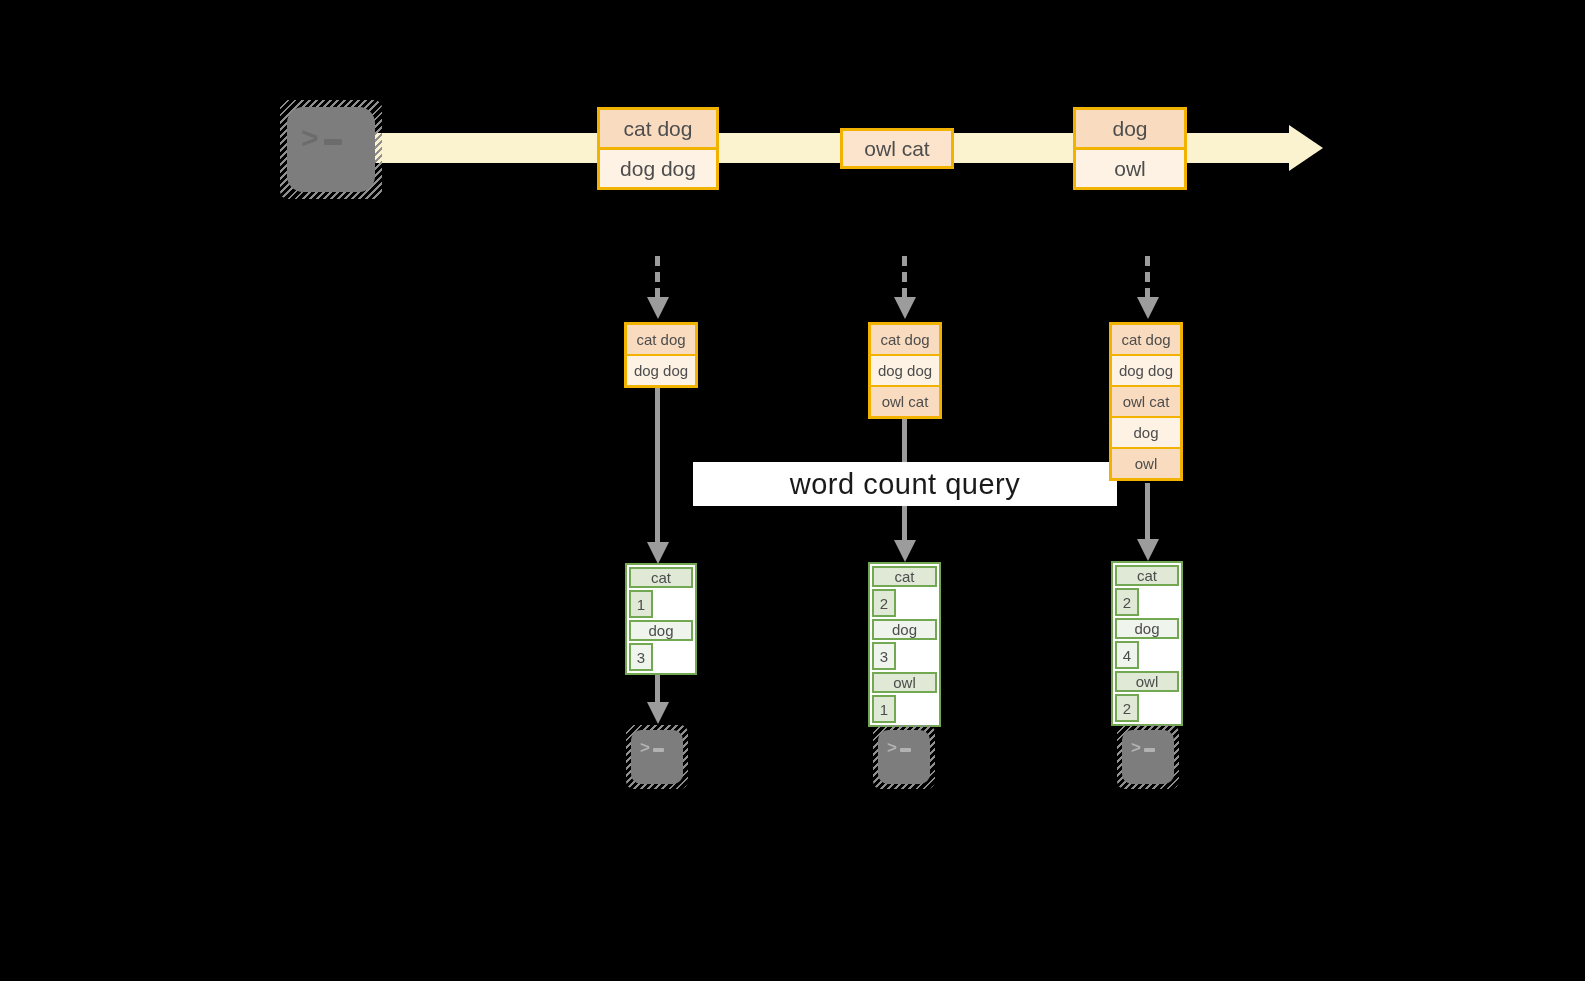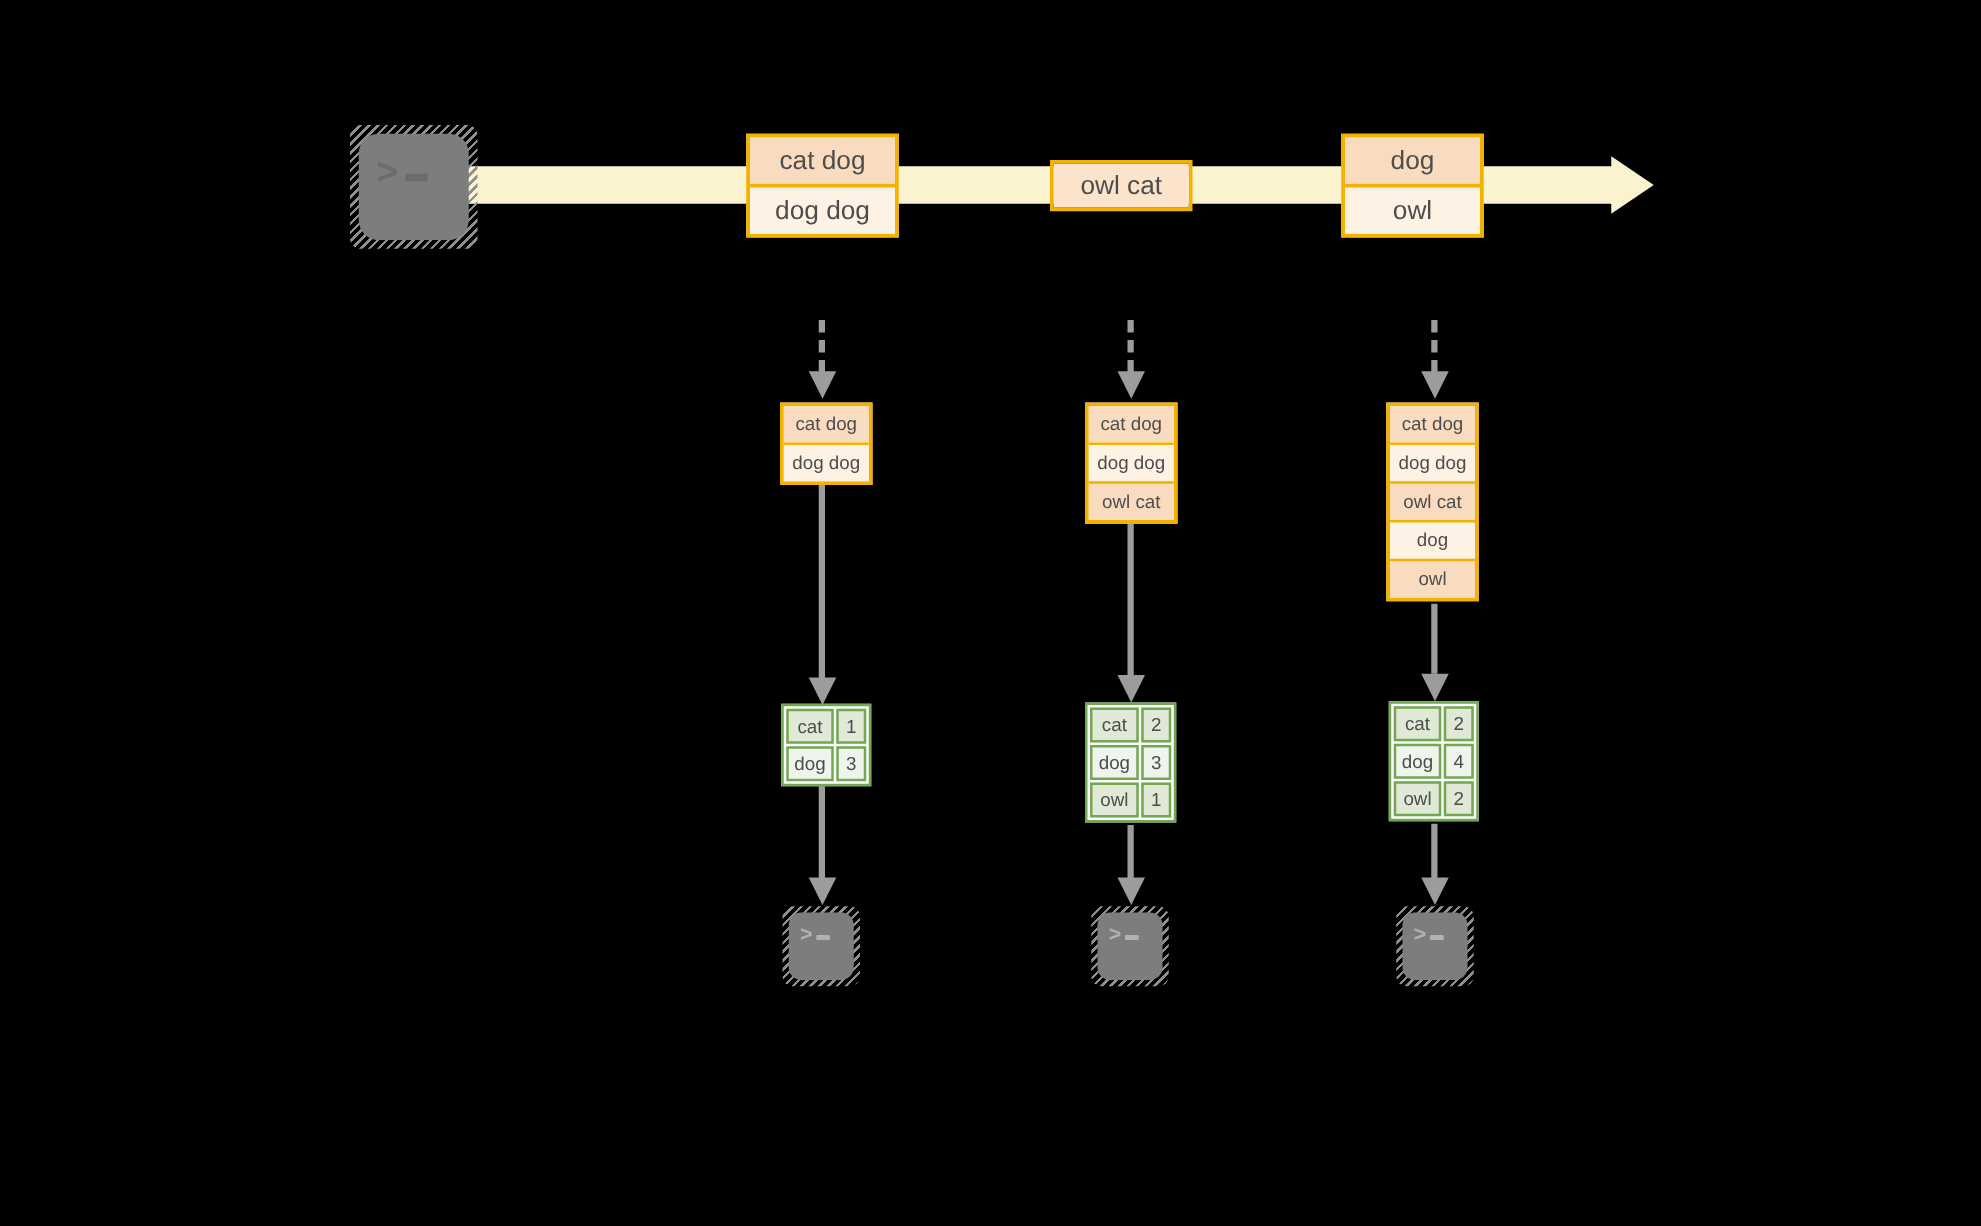--- a/index.html
+++ b/index.html
@@ -33,21 +33,21 @@
 
   
   .query-label{position:absolute;left:693px;top:462px;width:424px;height:44px;
                background:#ffffff;color:#1a1a1a;z-index:2;
                display:flex;align-items:center;justify-content:center;
                font-size:29px;letter-spacing:0.5px;}
 
   
   .gtable{position:absolute;background:#ffffff;border:2px solid #72a852;padding:2px;
           display:flex;flex-direction:column;gap:2px;z-index:4;box-sizing:border-box;}
-  .grow{display:flex;gap:2px;}
+  .grow{display:flex;gap:2px;flex-direction:column;}
   .gcell{border:2px solid #72a852;height:24px;display:flex;align-items:center;
          justify-content:center;font-size:15px;color:#4d4d4d;box-sizing:content-box;}
   .glabel{flex:1;}
   .gcount{width:20px;}
   .tint-ga{background:#dfe9d5;}
   .tint-gb{background:#eff4ec;}
 
   
   .terminal{position:absolute;z-index:4;border-radius:8px;
             background:repeating-linear-gradient(135deg,#8f8f8f 0 2px,transparent 2px 5px);}
@@ -112,20 +112,21 @@
     <div class="orow tint-a">owl</div>
   </div>
 
   <div class="solidline" style="left:655px;top:388px;height:156px;"></div>
   <div class="tri-down" style="left:647px;top:542px;"></div>
   <div class="solidline" style="left:902px;top:419px;height:121px;"></div>
   <div class="tri-down" style="left:894px;top:540px;"></div>
   <div class="solidline" style="left:1145px;top:483px;height:56px;"></div>
   <div class="tri-down" style="left:1137px;top:539px;"></div>
 
+  <div class="query-label">word count query</div>
 
   <div class="gtable" style="left:625px;top:563px;width:72px;">
     <div class="grow">
       <div class="gcell glabel tint-ga">cat</div>
       <div class="gcell gcount tint-ga">1</div>
     </div>
     <div class="grow">
       <div class="gcell glabel tint-gb">dog</div>
       <div class="gcell gcount tint-gb">3</div>
     </div>

